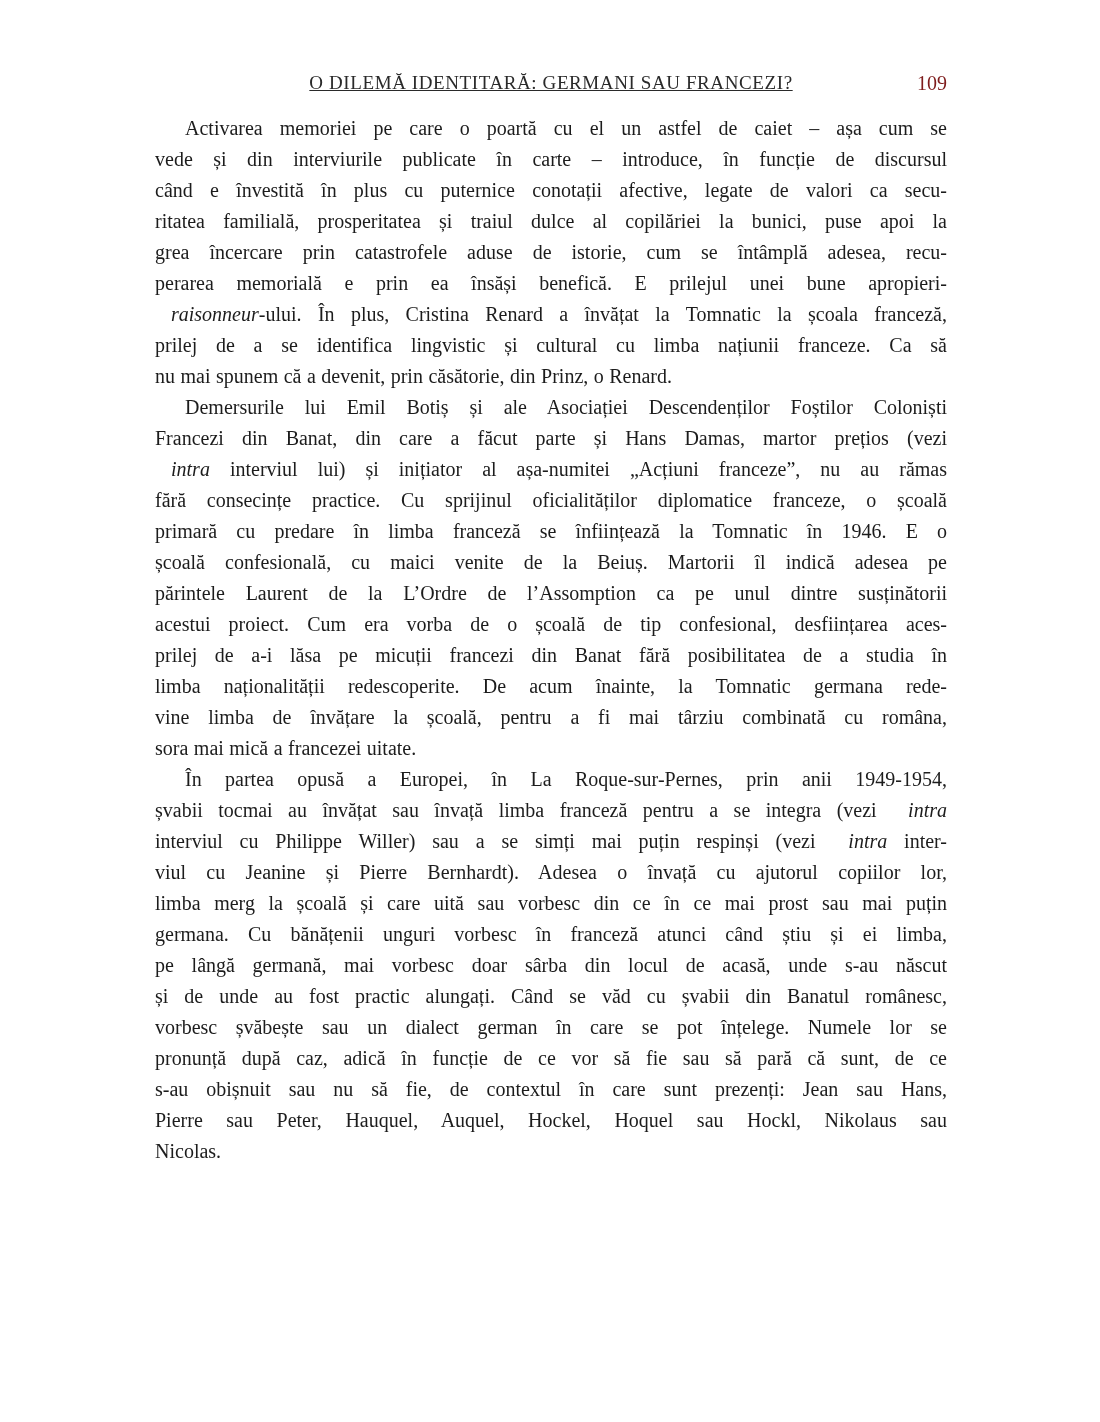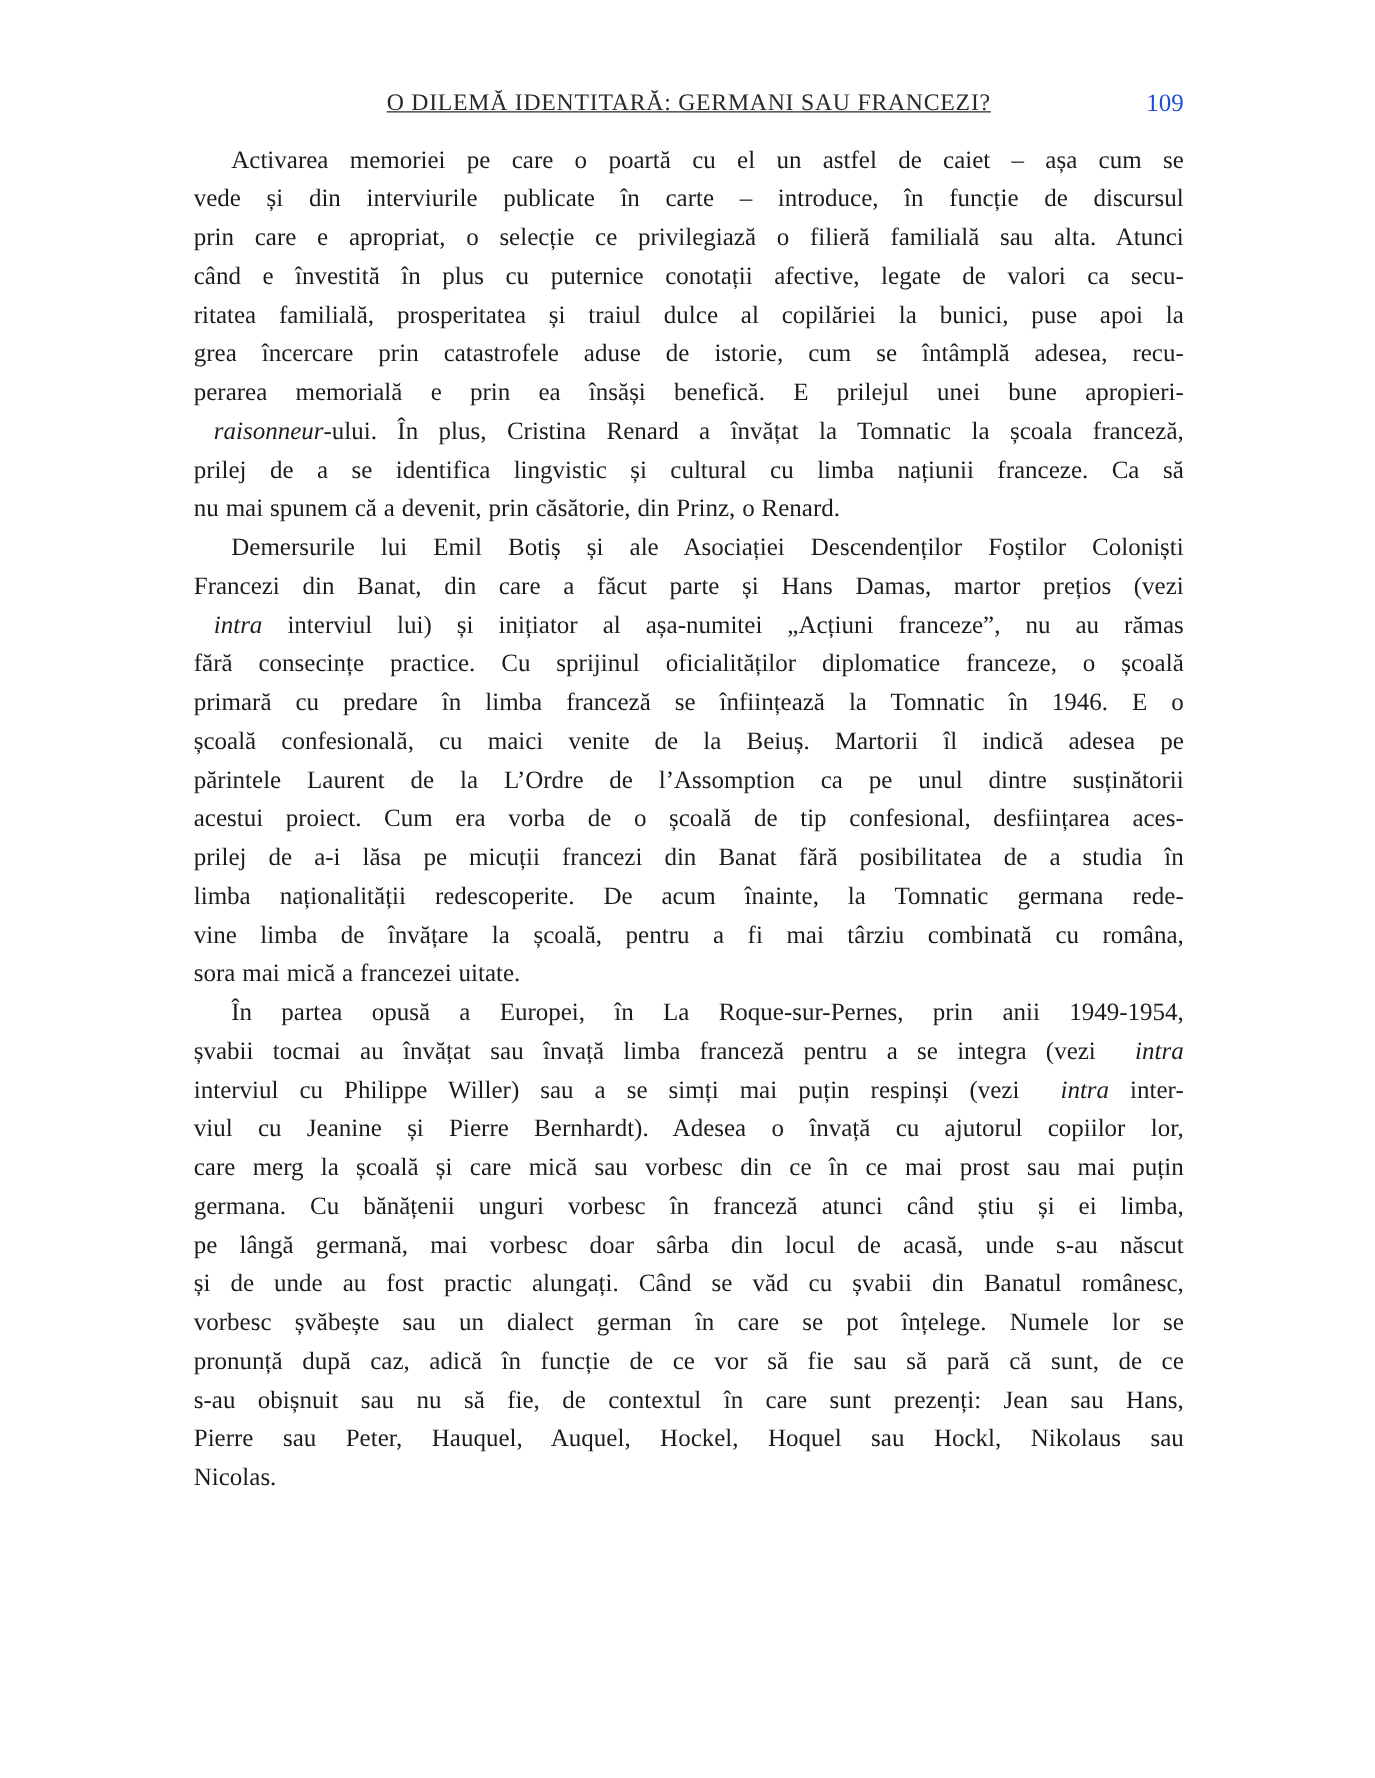--- a/index.html
+++ b/index.html
@@ -30,21 +30,21 @@
     letter-spacing: 0.6px;
     color: #2a2a2a;
     white-space: nowrap;
     text-decoration: underline;
   }
   .page-number {
     position: absolute;
     top: 0;
     right: 0;
     font-size: 20px;
-    color: #1d4ed8;
+    color: #7f1d1d;
   }
   .page-body {
     position: absolute;
     top: 113px;
     left: 155px;
     width: 792px;
   }
   .paragraph {
     margin: 0;
   }
@@ -73,21 +73,20 @@
 <div class="page">
   <header class="page-header">
     <div class="running-title">O DILEMĂ IDENTITARĂ: GERMANI SAU FRANCEZI?</div>
     <div class="page-number">109</div>
   </header>
 
   <main class="page-body">
       <div class="paragraph">
         <div class="line indent"><span>Activarea memoriei pe care o poartă cu el un astfel de caiet – așa cum se</span></div>
         <div class="line"><span>vede și din interviurile publicate în carte – introduce, în funcție de discursul</span></div>
-        <div class="line"><span>prin care e apropriat, o selecție ce privilegiază o filieră familială sau alta. Atunci</span></div>
         <div class="line"><span>când e învestită în plus cu puternice conotații afective, legate de valori ca secu-</span></div>
         <div class="line"><span>ritatea familială, prosperitatea și traiul dulce al copilăriei la bunici, puse apoi la</span></div>
         <div class="line"><span>grea încercare prin catastrofele aduse de istorie, cum se întâmplă adesea, recu-</span></div>
         <div class="line"><span>perarea memorială e prin ea însăși benefică. E prilejul unei bune apropieri-</span></div>
         <div class="line"><em>raisonneur</em><span>-ului. În plus, Cristina Renard a învățat la Tomnatic la școala franceză,</span></div>
         <div class="line"><span>prilej de a se identifica lingvistic și cultural cu limba națiunii franceze. Ca să</span></div>
         <div class="line lastline"><span>nu mai spunem că a devenit, prin căsătorie, din Prinz, o Renard.</span></div>
       </div>
       <div class="paragraph">
         <div class="line indent"><span>Demersurile lui Emil Botiș și ale Asociației Descendenților Foștilor Coloniști</span></div>
@@ -101,21 +100,21 @@
         <div class="line"><span>prilej de a-i lăsa pe micuții francezi din Banat fără posibilitatea de a studia în</span></div>
         <div class="line"><span>limba naționalității redescoperite. De acum înainte, la Tomnatic germana rede-</span></div>
         <div class="line"><span>vine limba de învățare la școală, pentru a fi mai târziu combinată cu româna,</span></div>
         <div class="line lastline"><span>sora mai mică a francezei uitate.</span></div>
       </div>
       <div class="paragraph">
         <div class="line indent"><span>În partea opusă a Europei, în La Roque-sur-Pernes, prin anii 1949-1954,</span></div>
         <div class="line"><span>șvabii tocmai au învățat sau învață limba franceză pentru a se integra (vezi </span><em>intra</em></div>
         <div class="line"><span>interviul cu Philippe Willer) sau a se simți mai puțin respinși (vezi </span><em>intra</em><span> inter-</span></div>
         <div class="line"><span>viul cu Jeanine și Pierre Bernhardt). Adesea o învață cu ajutorul copiilor lor,</span></div>
-        <div class="line"><span>care merg la școală și care mică sau vorbesc din ce în ce mai prost sau mai puțin</span></div>
+        <div class="line"><span>limba merg la școală și care uită sau vorbesc din ce în ce mai prost sau mai puțin</span></div>
         <div class="line"><span>germana. Cu bănățenii unguri vorbesc în franceză atunci când știu și ei limba,</span></div>
         <div class="line"><span>pe lângă germană, mai vorbesc doar sârba din locul de acasă, unde s-au născut</span></div>
         <div class="line"><span>și de unde au fost practic alungați. Când se văd cu șvabii din Banatul românesc,</span></div>
         <div class="line"><span>vorbesc șvăbește sau un dialect german în care se pot înțelege. Numele lor se</span></div>
         <div class="line"><span>pronunță după caz, adică în funcție de ce vor să fie sau să pară că sunt, de ce</span></div>
         <div class="line"><span>s-au obișnuit sau nu să fie, de contextul în care sunt prezenți: Jean sau Hans,</span></div>
         <div class="line"><span>Pierre sau Peter, Hauquel, Auquel, Hockel, Hoquel sau Hockl, Nikolaus sau</span></div>
         <div class="line lastline"><span>Nicolas.</span></div>
       </div>
     </main>

